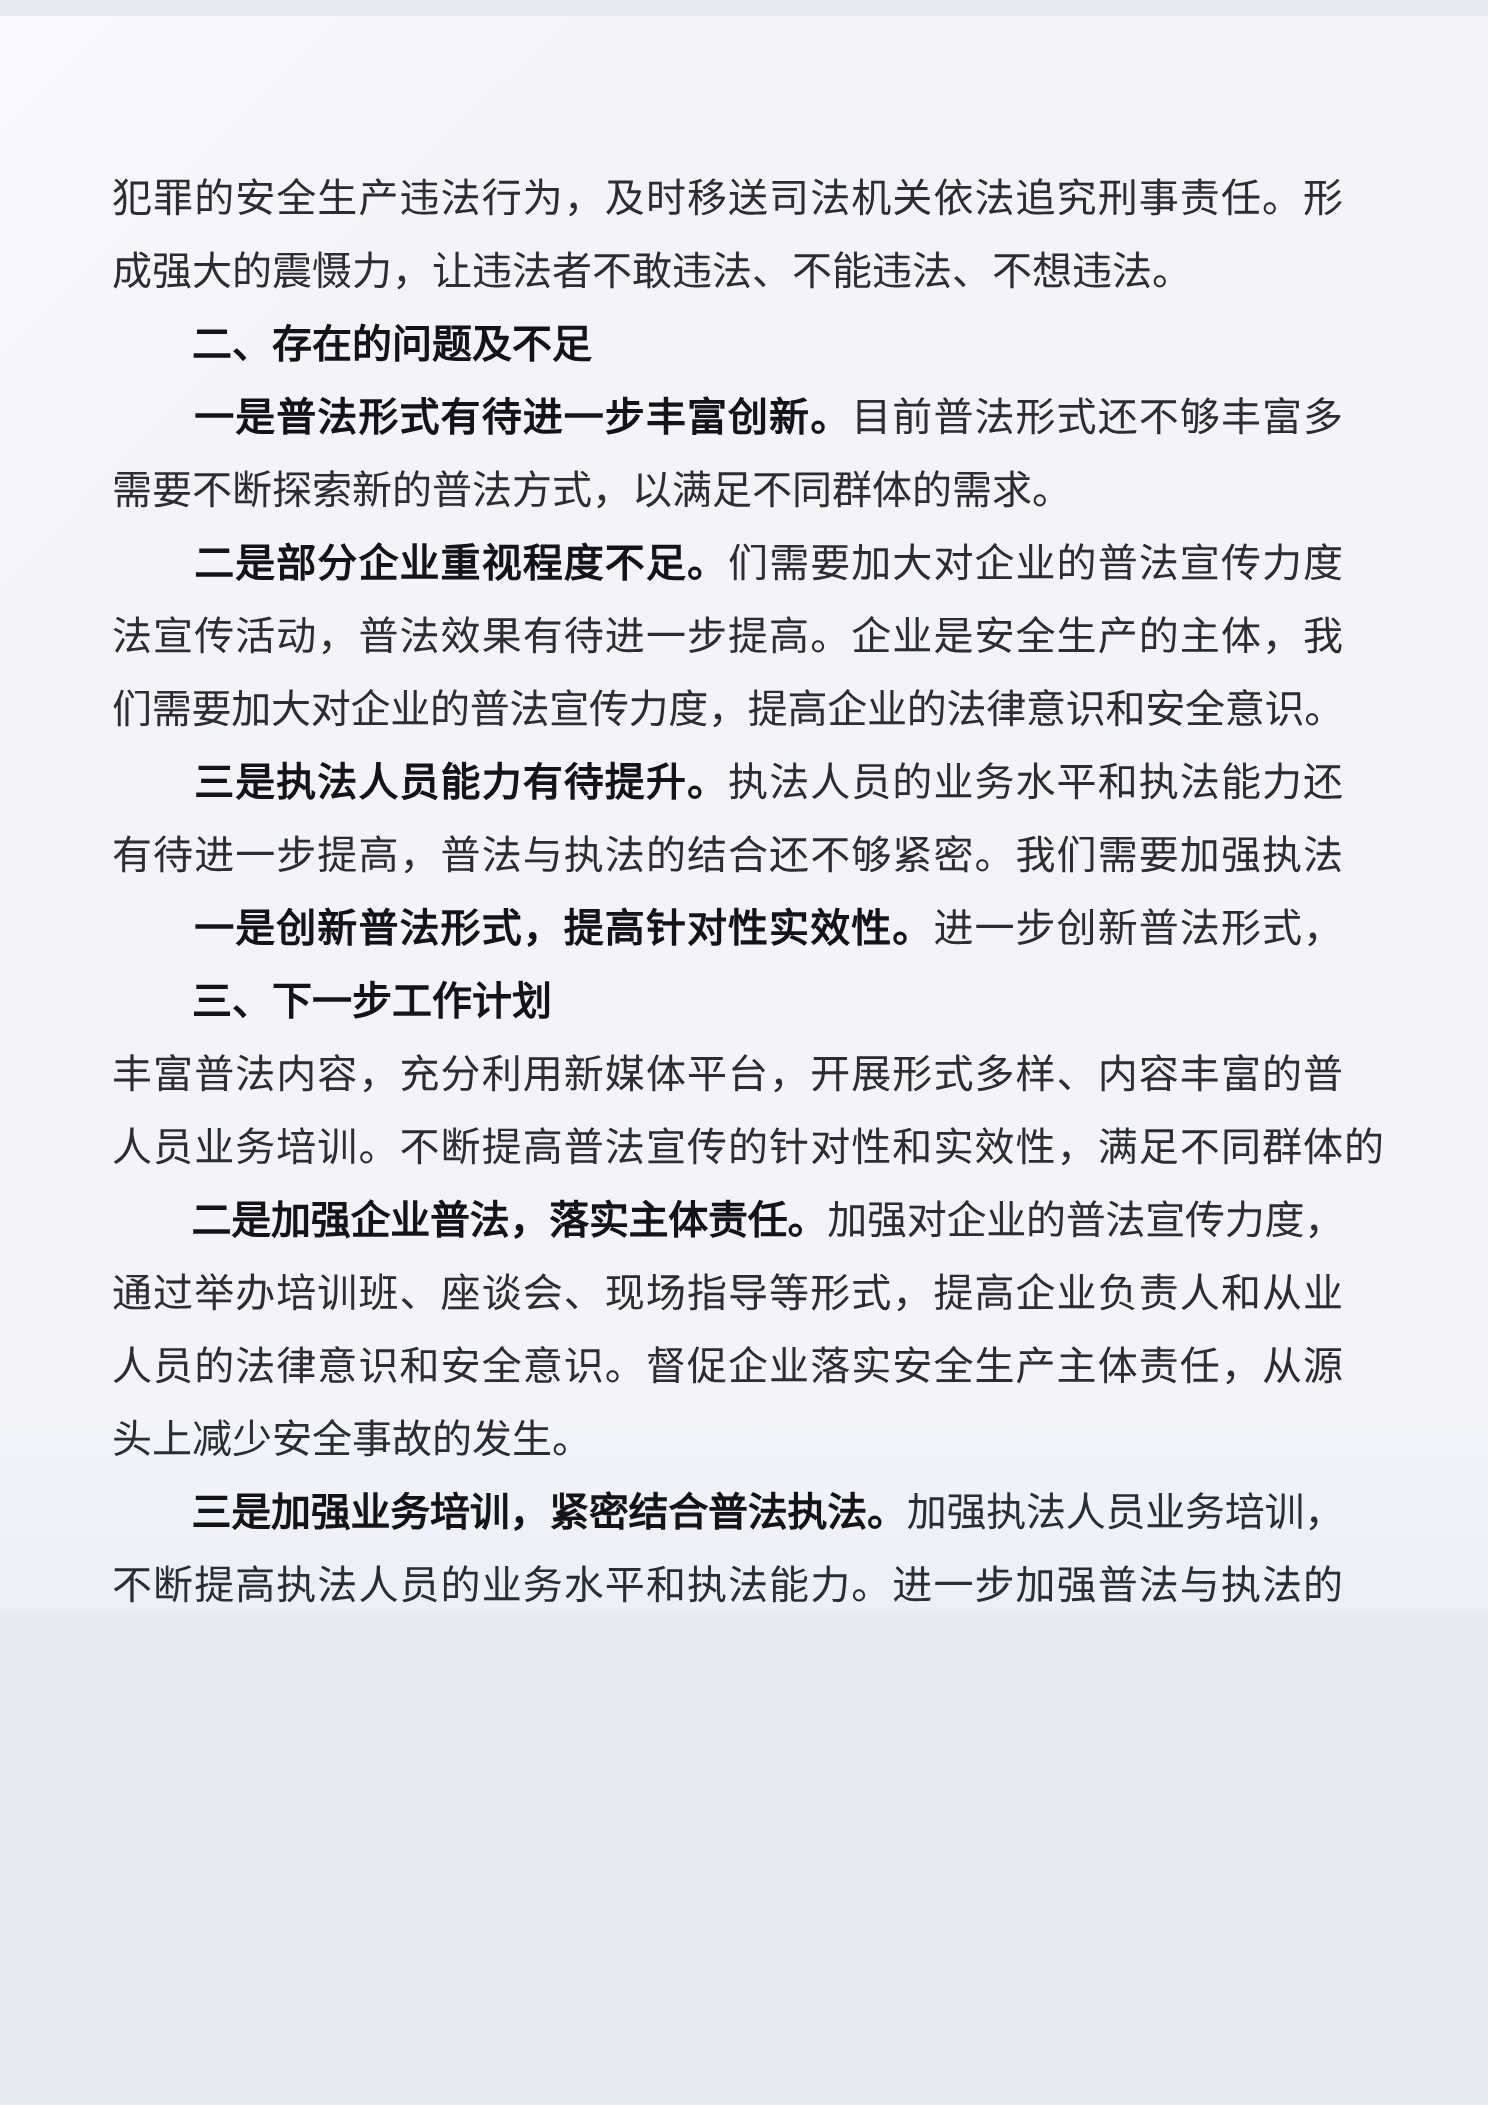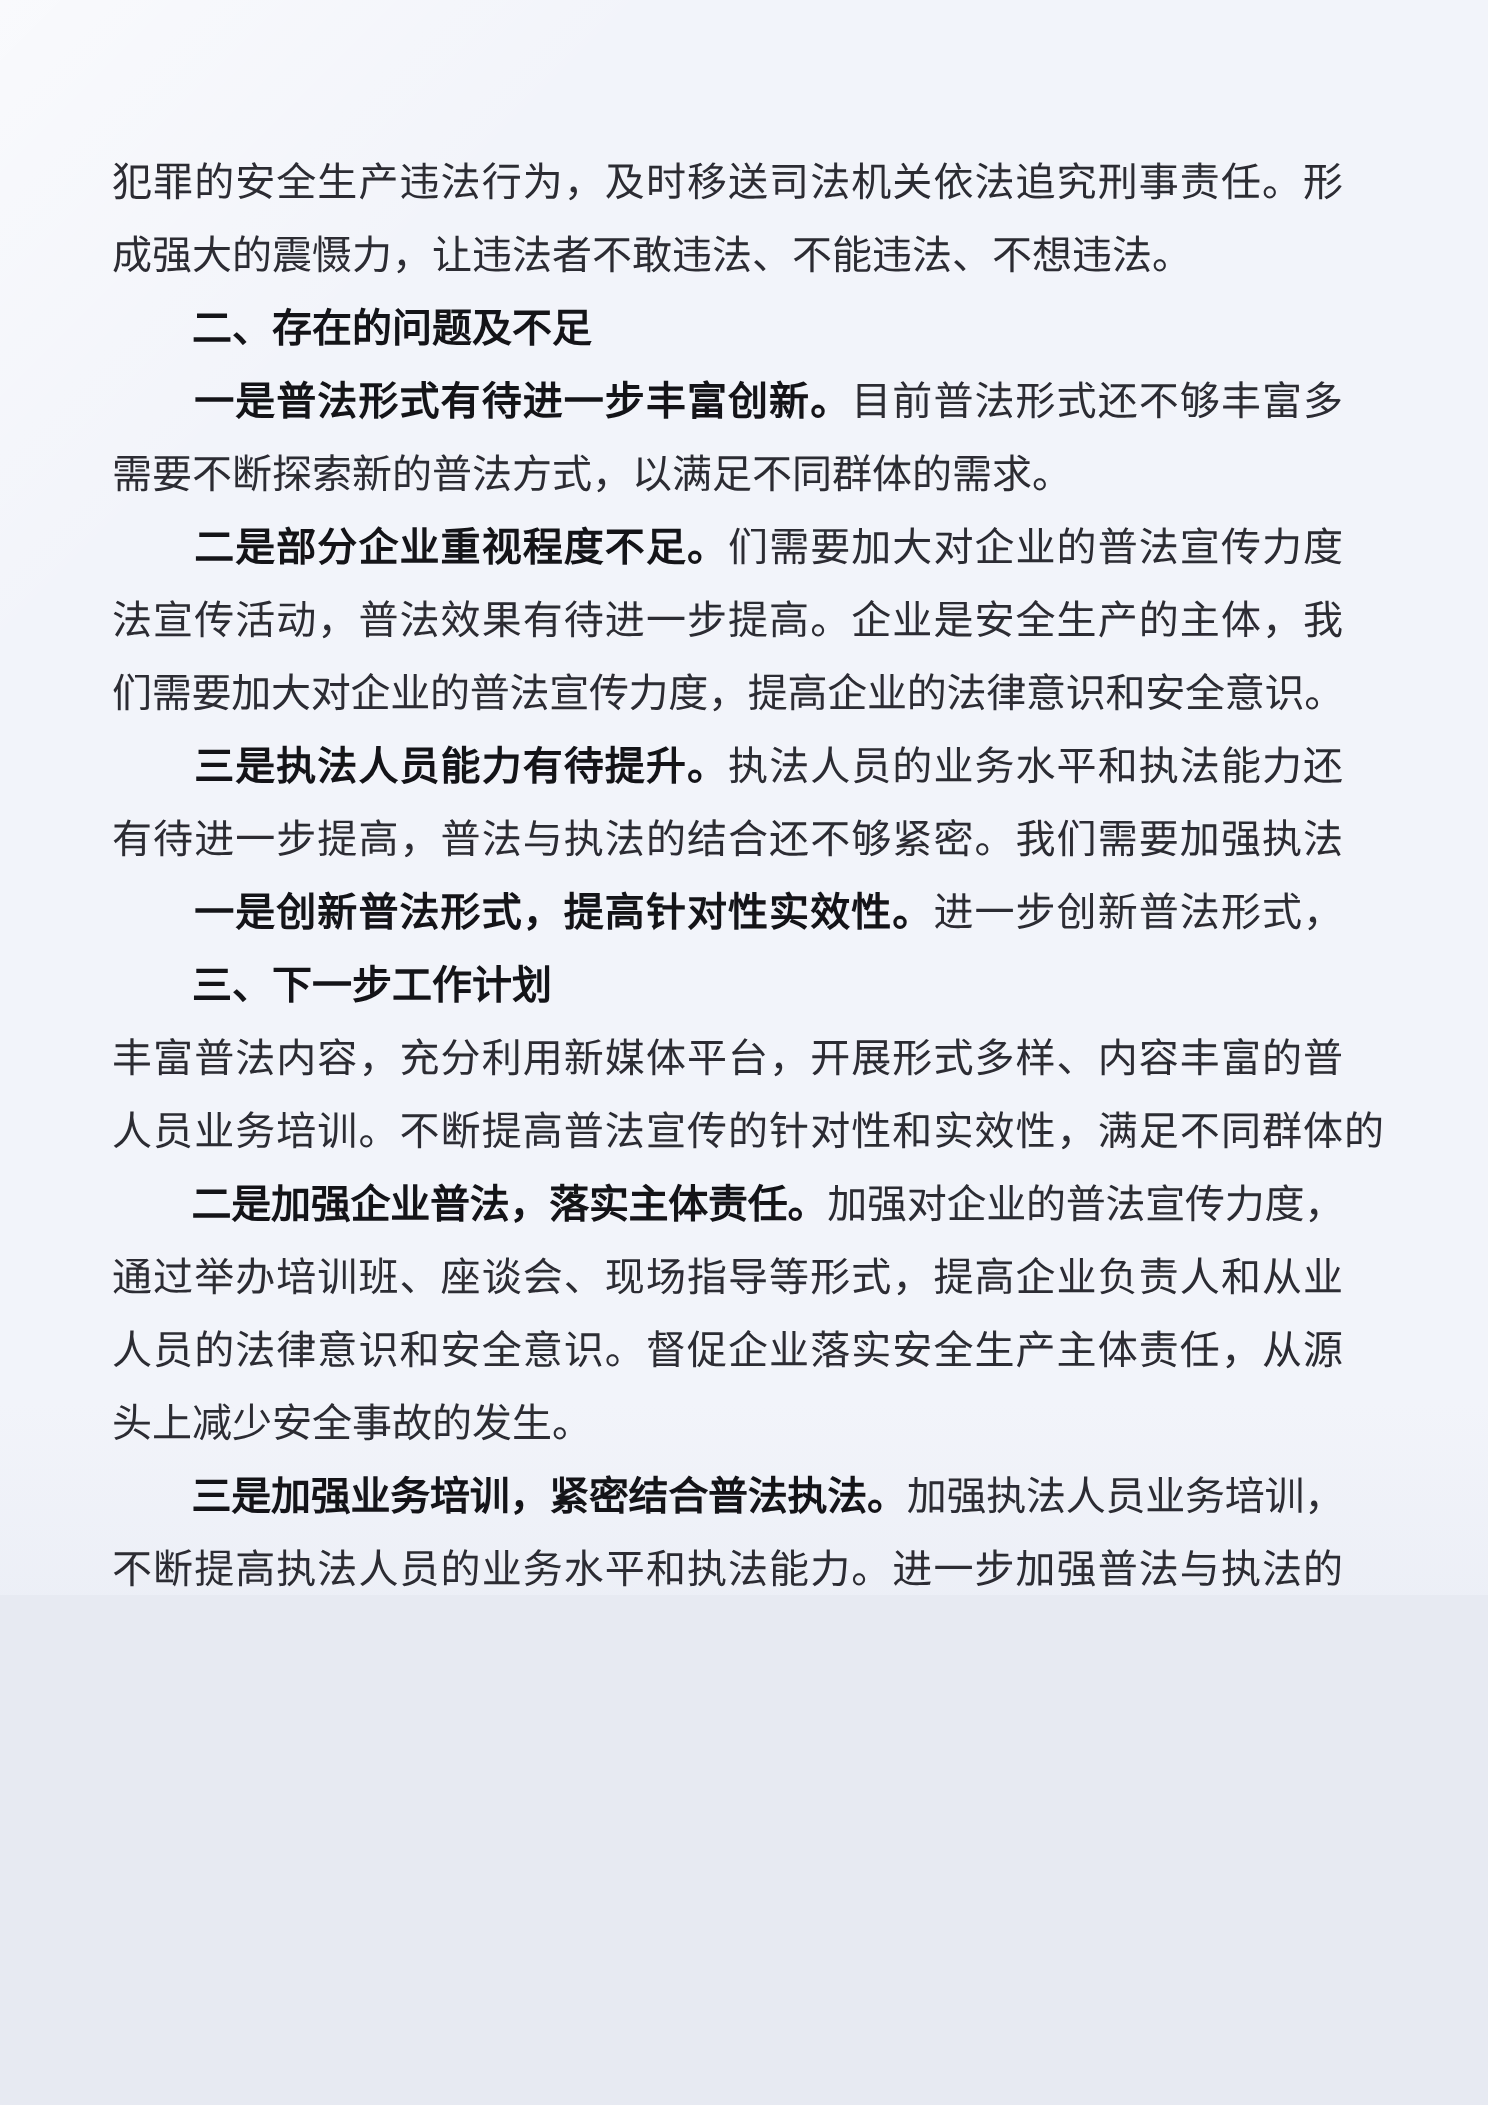--- a/index.html
+++ b/index.html
@@ -1,20 +1,20 @@
 <!DOCTYPE html>
 <html lang="zh-CN"><head>
 <meta charset="utf-8">
 <style>
   html,body{margin:0;padding:0;background:#e7eaf2;}
   .page{
     position:relative;
     width:1488px;
     height:1595px;
-    margin:0 auto;
+    margin:16px auto;
     background:#f2f4fa;
     background-image:linear-gradient(135deg, rgba(255,255,255,.55) 0%, rgba(255,255,255,0) 22%),
                      linear-gradient(0deg, rgba(226,230,240,.35) 0%, rgba(242,244,250,0) 12%);
     overflow:hidden;
   }
   .doc{
     position:absolute;
     left:112px;
     top:146px;
     width:1232px;

